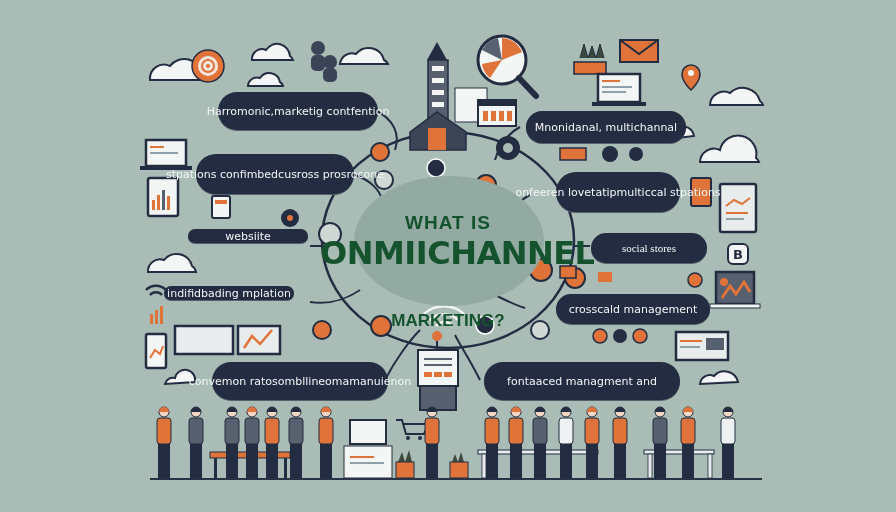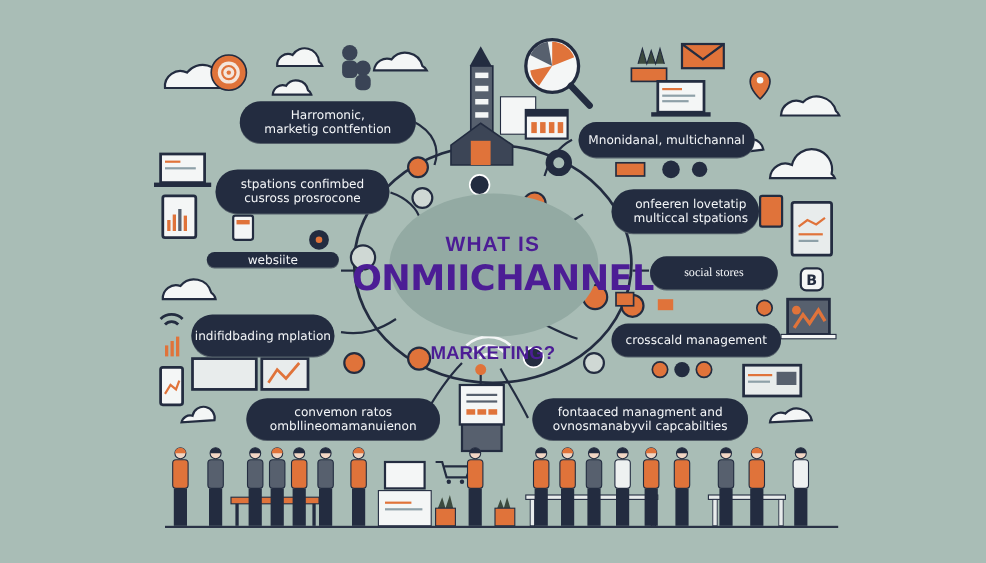--- a/index.html
+++ b/index.html
@@ -1,21 +1,21 @@
 <!DOCTYPE html>
 <html><head>
 <meta charset="utf-8">
 <style>
   html,body{margin:0;padding:0;}
   body{width:896px;height:512px;background:#a9bdb6;overflow:hidden;position:relative;font-family:"DejaVu Sans",sans-serif;}
   .stage{position:absolute;left:0;top:0;width:896px;height:512px;}
-  .pill{position:absolute;background:#232c40;color:#f4f6f8;border-radius:24px;display:flex;flex-direction:column;align-items:center;justify-content:center;text-align:center;font-size:11px;line-height:13px;box-shadow:0 1px 0 #55606a;}
+  .pill{position:absolute;background:#232c40;color:#f4f6f8;border-radius:24px;display:flex;flex-direction:row;align-items:center;justify-content:center;text-align:center;font-size:11px;line-height:13px;box-shadow:0 1px 0 #55606a;}
   .pill span{display:block;white-space:nowrap;}
   .center{position:absolute;left:354px;top:176px;width:190px;height:130px;border-radius:50%;background:#93aaa3;}
-  .title{position:absolute;left:320px;width:256px;text-align:center;color:#4c1d95;font-weight:bold;font-family:"Liberation Sans",sans-serif;}
+  .title{position:absolute;left:320px;width:256px;text-align:center;color:#14532d;font-weight:bold;font-family:"Liberation Sans",sans-serif;}
   .t1{top:212px;font-size:19px;letter-spacing:1px;}
   .t2{top:234px;font-size:32px;letter-spacing:-0.5px;font-family:"DejaVu Sans",sans-serif;}
   .t3{top:268px;font-size:17px;margin-top:43px;}
   svg{position:absolute;left:0;top:0;}
   .ground{position:absolute;left:150px;top:478px;width:612px;height:2px;background:#2a3346;}
 </style>
 </head>
 <body>
 
 <div class="stage">
@@ -371,39 +371,38 @@
     <span>Harromonic,</span>
     <span>marketig contfention</span>
   </div>
   <div class="pill" style="left:196px;top:154px;width:158px;height:40px;">
     <span>stpations confimbed</span>
     <span>cusross prosrocone</span>
   </div>
   <div class="pill" style="left:188px;top:229px;width:120px;height:14px;">
     <span>websiite</span>
   </div>
-  <div class="pill" style="left:174px;top:286px;width:130px;height:38px;">
+  <div class="pill" style="left:164px;top:286px;width:130px;height:14px;">
     <span>indifidbading mplation</span>
   </div>
-  <div class="pill" style="left:224px;top:362px;width:176px;height:38px;">
+  <div class="pill" style="left:212px;top:362px;width:176px;height:38px;">
     <span>convemon ratos</span>
     <span>ombllineomamanuienon</span>
   </div>
 
   <div class="pill" style="left:526px;top:111px;width:160px;height:32px;">
     <span>Mnonidanal, multichannal</span>
   </div>
-  <div class="pill" style="left:556px;top:172px;width:124px;height:40px;padding-left:10px;">
+  <div class="pill" style="left:556px;top:172px;width:124px;height:40px;">
     <span>onfeeren lovetatip</span>
     <span>multiccal stpations</span>
   </div>
   <div class="pill" style="left:591px;top:233px;width:116px;height:30px;font-family:Liberation Serif, serif;">
     <span>social stores</span>
   </div>
   <div class="pill" style="left:556px;top:294px;width:154px;height:30px;">
     <span>crosscald management</span>
   </div>
   <div class="pill" style="left:484px;top:362px;width:196px;height:38px;">
     <span>fontaaced managment and</span>
-    <span>ovnosmanabyvil capcabilties</span>
   </div>
 
 </div>
 
 </body></html>

